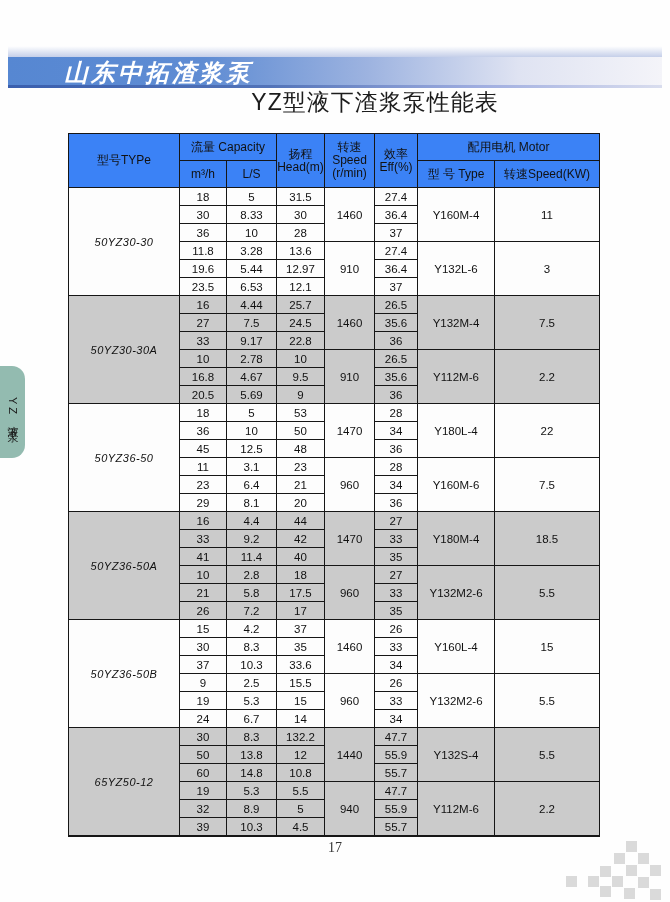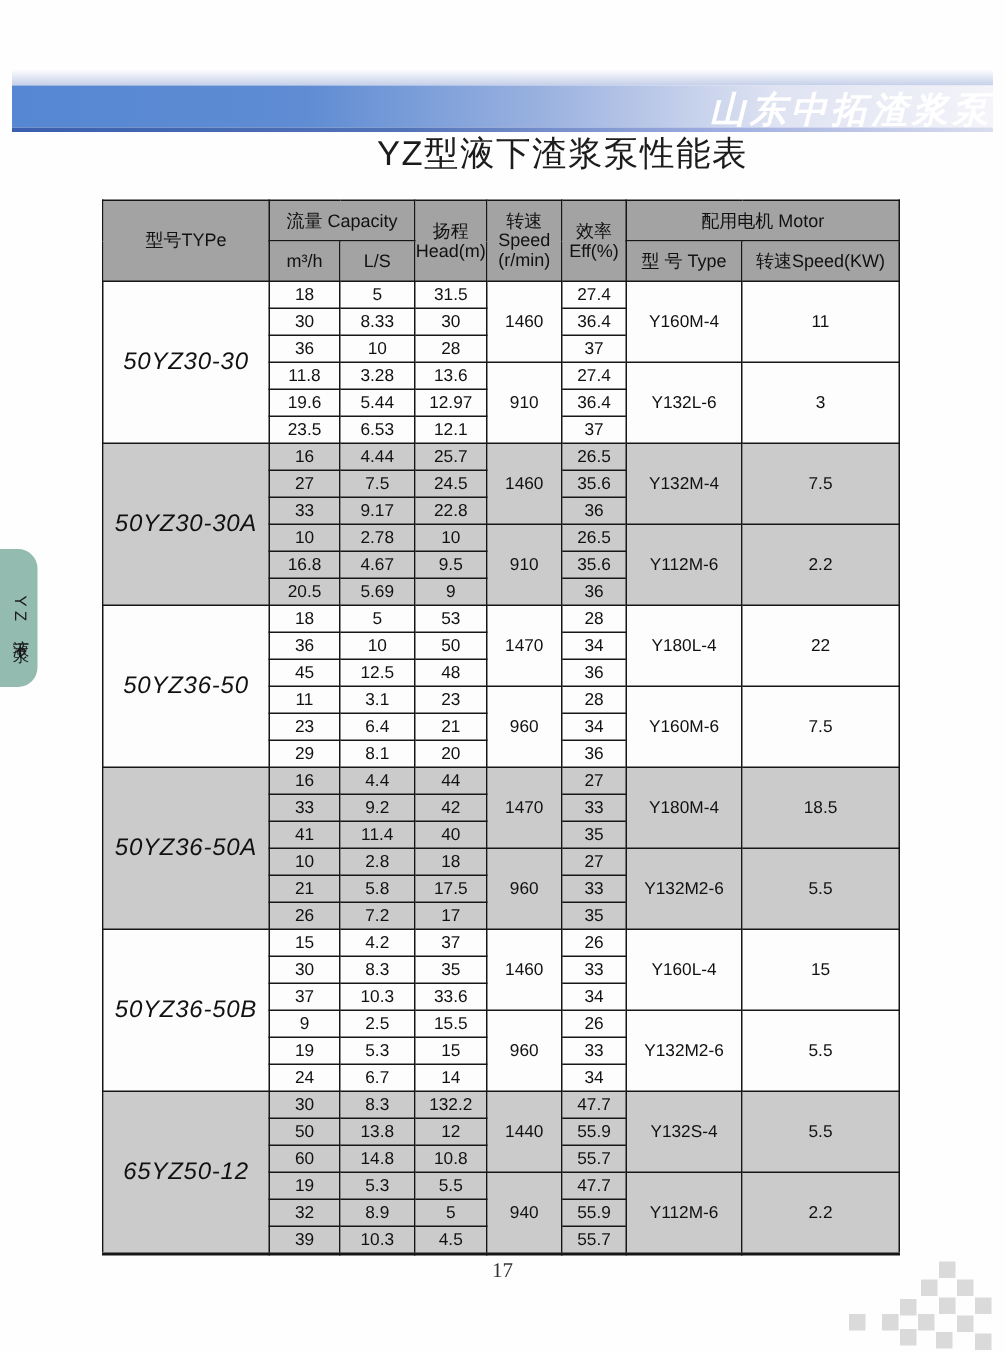--- a/index.html
+++ b/index.html
@@ -4,43 +4,43 @@
 <style>
   html,body{margin:0;padding:0;}
   body{font-family:"Liberation Sans","DejaVu Sans",sans-serif;background:#ffffff;}
   .page{position:relative;width:670px;height:902px;background:#fefefe;overflow:hidden;}
 
   
   .band-fade-top{position:absolute;left:8px;top:46px;width:654px;height:11px;
     background:linear-gradient(180deg,#ffffff 0%,#c5cfe9 100%);}
   .band{position:absolute;left:8px;top:57px;width:654px;height:28px;
     background:linear-gradient(90deg,#5687d2 0%,#5f8cd3 30%,#9db3e0 55%,#dfe3f2 78%,#f4f4f9 100%);
-    display:flex;align-items:flex-end;justify-content:space-between;flex-direction:column;}
+    display:flex;align-items:flex-start;justify-content:space-between;flex-direction:column;}
   .band-underline{position:absolute;left:8px;top:85px;width:654px;height:3px;
     background:linear-gradient(90deg,#3a5fae 0%,#5273b8 40%,#9fade0 72%,#d9ddee 100%);}
   .brand-cn{margin-left:56px;color:#ffffff;font-family:"DejaVu Serif","Liberation Serif",serif;
     font-style:italic;font-weight:bold;font-size:24px;letter-spacing:3px;white-space:nowrap;}
   .brand-en{margin-right:58px;color:#1c2a5e;font-family:"Liberation Serif","DejaVu Serif",serif;
     font-weight:bold;font-size:20px;letter-spacing:2px;word-spacing:10px;white-space:nowrap;}
 
   
   .title-wrap{position:absolute;top:90px;left:0;width:100%;text-align:center;padding-left:40px;}
   .title-cn{font-size:23px;color:#1c1c1c;letter-spacing:1px;line-height:24px;}
   .title-en{font-family:"Liberation Mono","DejaVu Sans Mono",monospace;font-size:14px;
     color:#2a2a2a;word-spacing:12px;letter-spacing:1px;line-height:17px;margin-top:32px;}
 
   
   .tbl-wrap{position:absolute;top:133px;left:68px;}
   table{border-collapse:collapse;table-layout:fixed;width:531px;}
   th,td{border:1px solid #161616;text-align:center;vertical-align:middle;
     padding:0;color:#111;overflow:hidden;}
-  thead th{background:#a3a3a3;font-weight:normal;font-size:12px;height:26px;line-height:13px;}
+  thead th{background:#3b82f6;font-weight:normal;font-size:12px;height:26px;line-height:13px;}
   tbody td{font-size:11.5px;height:17px;background:#fdfdfd;}
   tbody tr.shaded td{background:#cbcbcb;}
-  td.model-cell{font-style:italic;font-size:16px;letter-spacing:0.5px;}
+  td.model-cell{font-style:italic;font-size:11px;letter-spacing:0.5px;}
   table{border-bottom:2px solid #161616;}
   .hdr-line{display:block;}
 
   
   .side-tab{position:absolute;left:0;top:366px;width:25px;height:92px;background:#93bbb0;
     border-radius:0 13px 13px 0;display:flex;align-items:center;justify-content:center;}
   .side-tab span{writing-mode:vertical-rl;font-size:11px;color:#1a1a1a;letter-spacing:3px;}
 
   
   .page-num{position:absolute;top:840px;left:0;width:100%;text-align:center;

